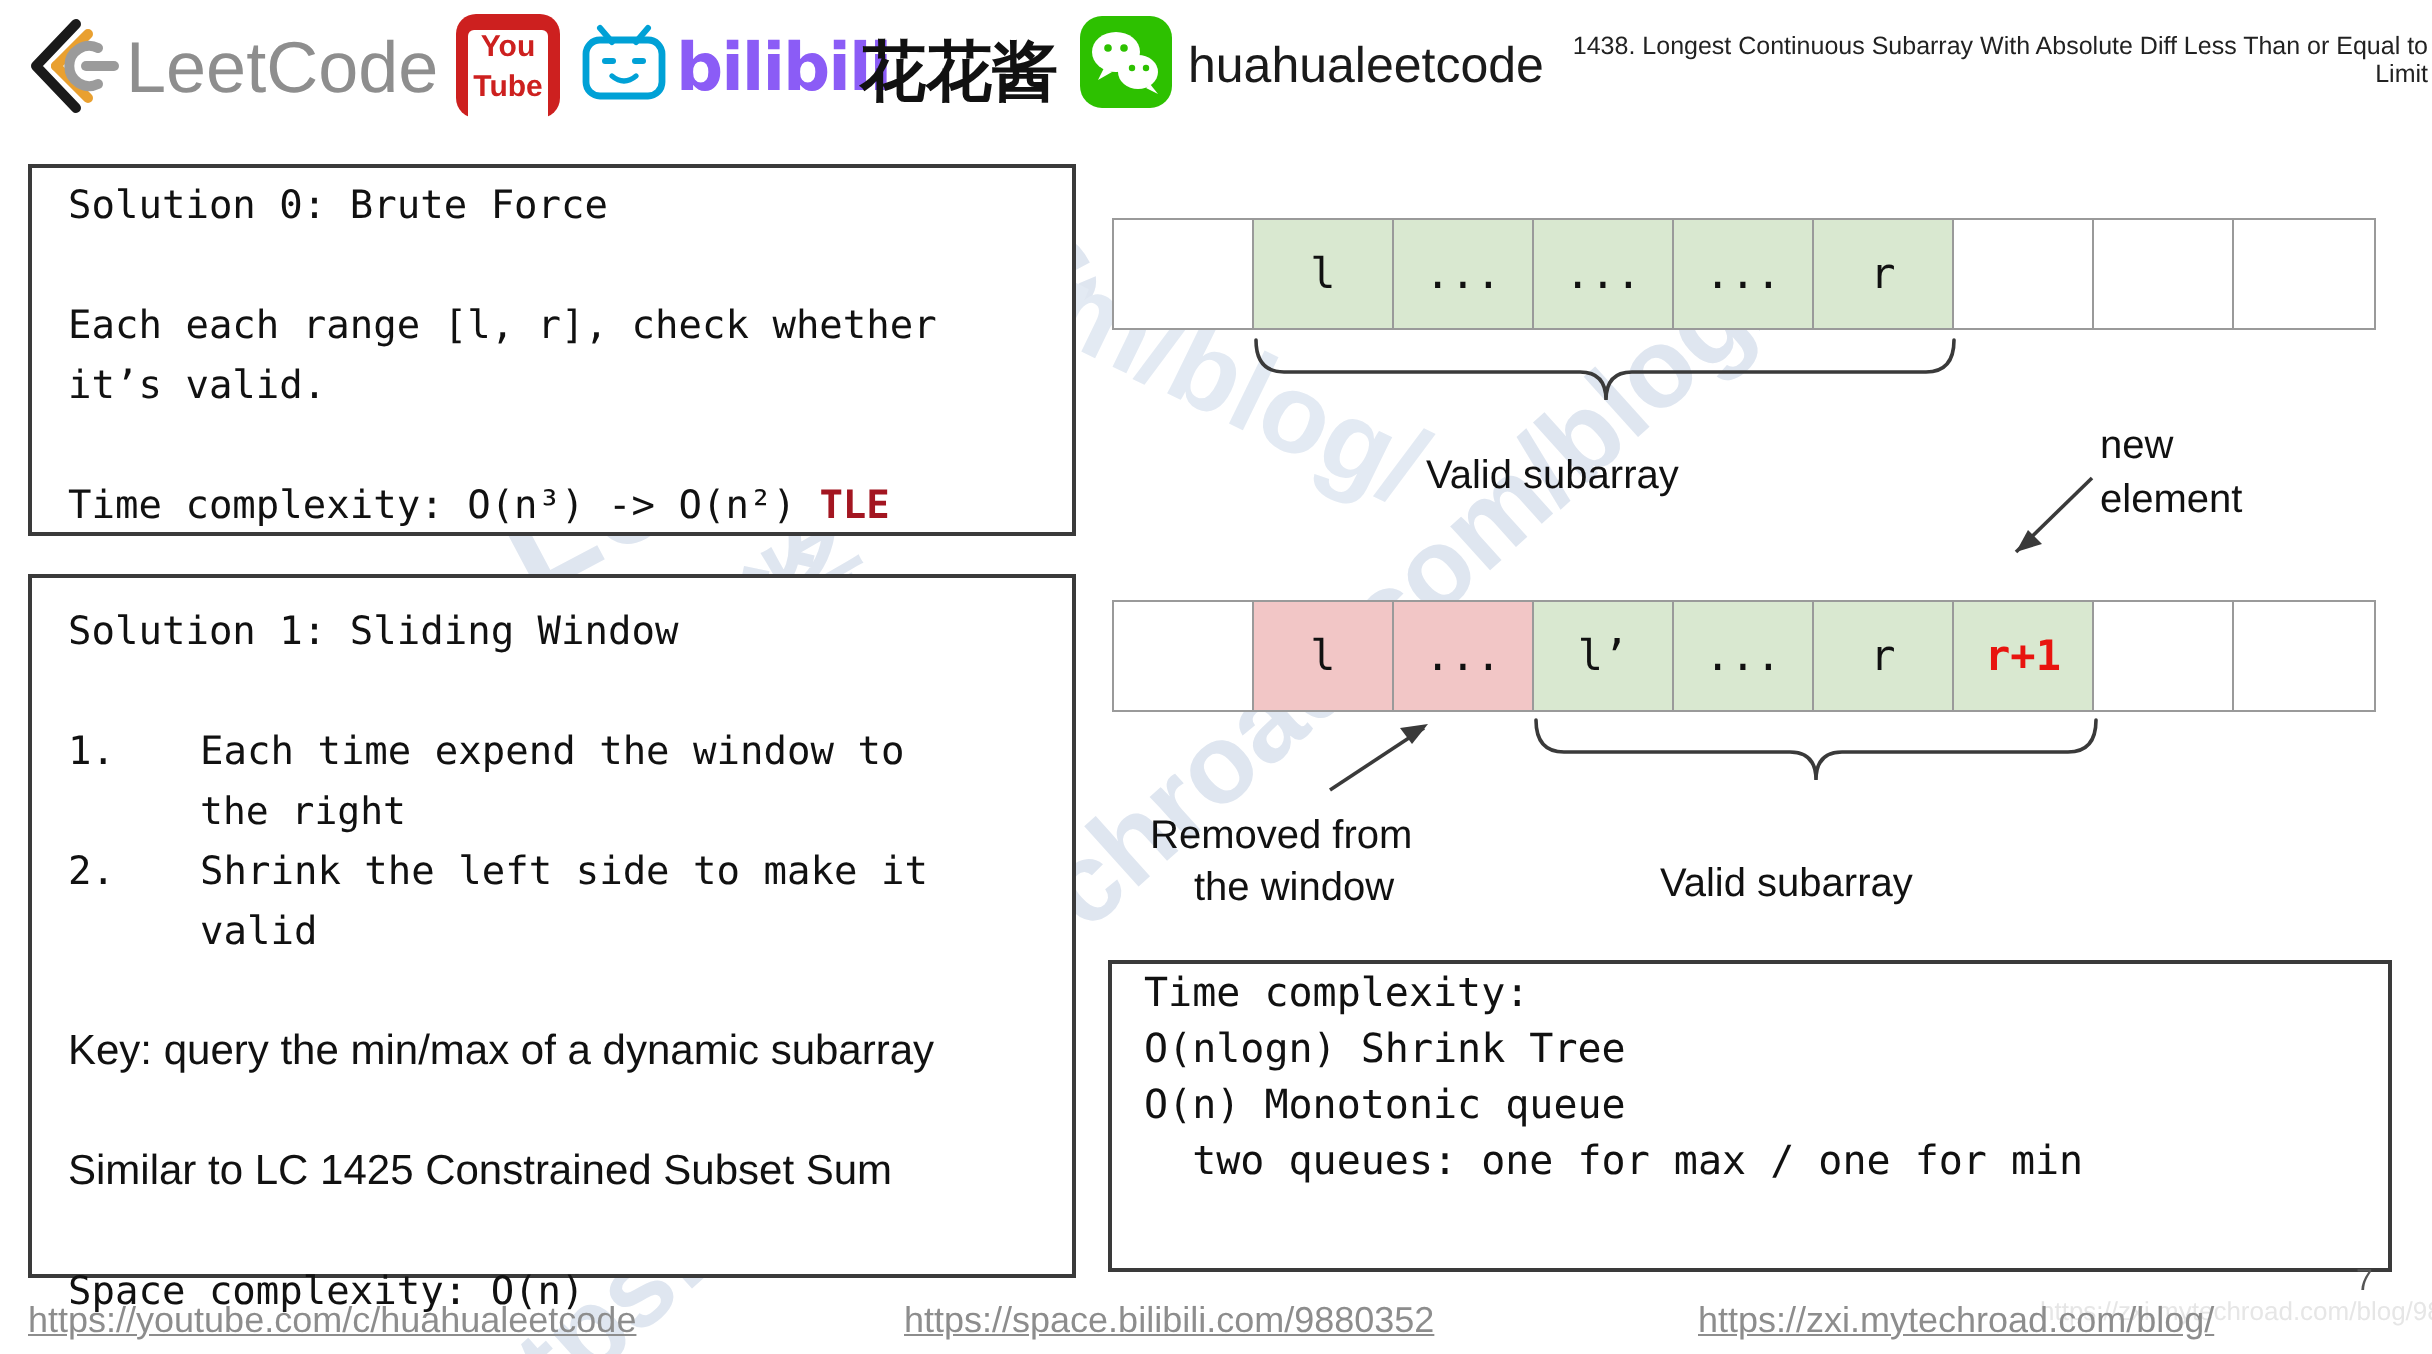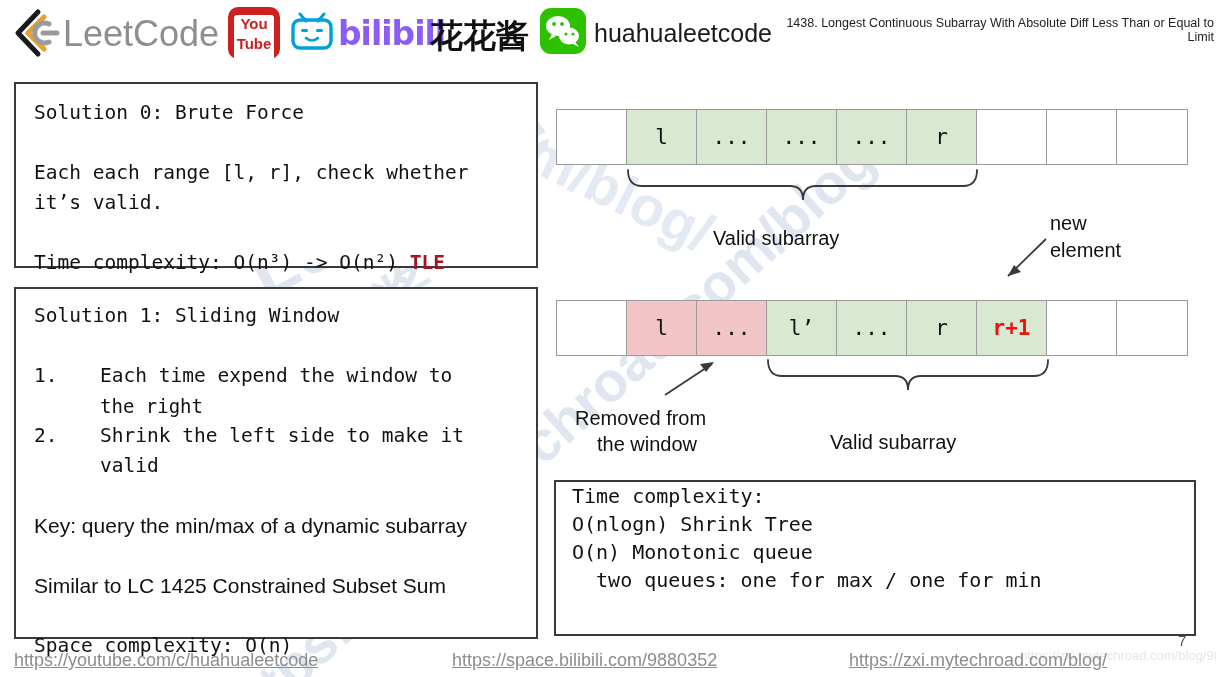--- a/index.html
+++ b/index.html
@@ -47,21 +47,21 @@
   .prob-title{position:absolute;left:786px;top:16px;width:428px;
               font-size:12.5px;color:#222;text-align:right;line-height:14px;}
 
   
   .box{position:absolute;background:#fff;border:2px solid #3a3a3a;}
   .mono{font-family:"DejaVu Sans Mono","Liberation Mono",monospace;}
   .codeline{color:#111;white-space:pre;}
 
   
   #box-sol0{left:14px;top:82px;width:520px;height:182px;}
-  #box-sol0 .pad{padding:14px 0 0 18px;}
+  #box-sol0 .pad{padding:4px 0 0 18px;}
   #box-sol0 .codeline{font-size:19.5px;line-height:30px;}
   .tle{color:#a31621;font-weight:700;}
 
   
   #box-sol1{left:14px;top:287px;width:520px;height:348px;}
   #box-sol1 .pad{padding:12px 0 0 18px;}
   #box-sol1 .codeline{font-size:19.5px;line-height:30px;}
   .sans-line{font-family:"Liberation Sans",sans-serif;font-size:21px;color:#111;
              white-space:pre;line-height:30px;}
 

